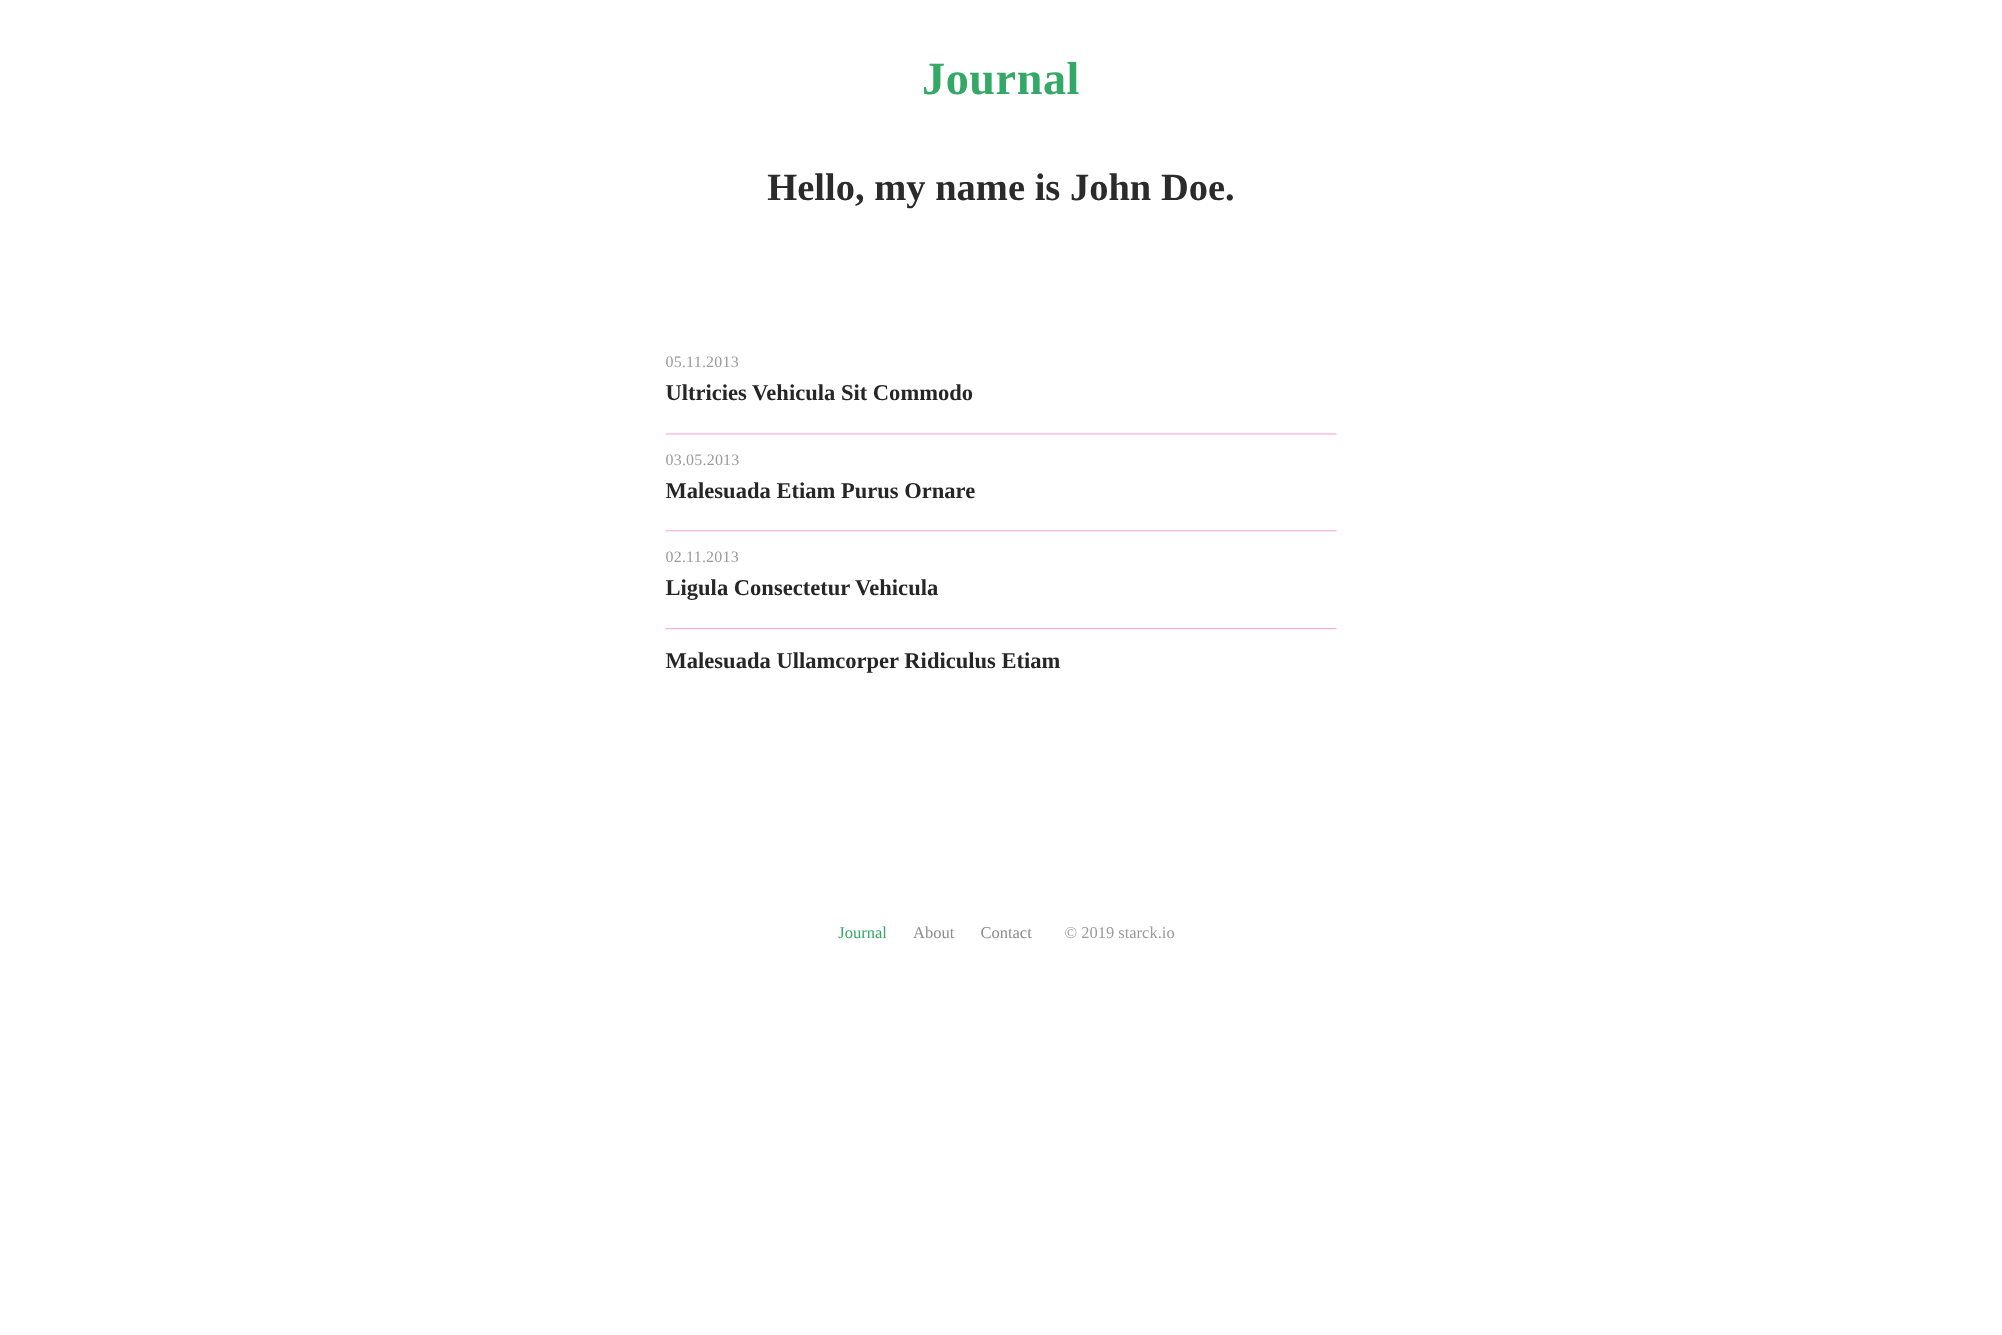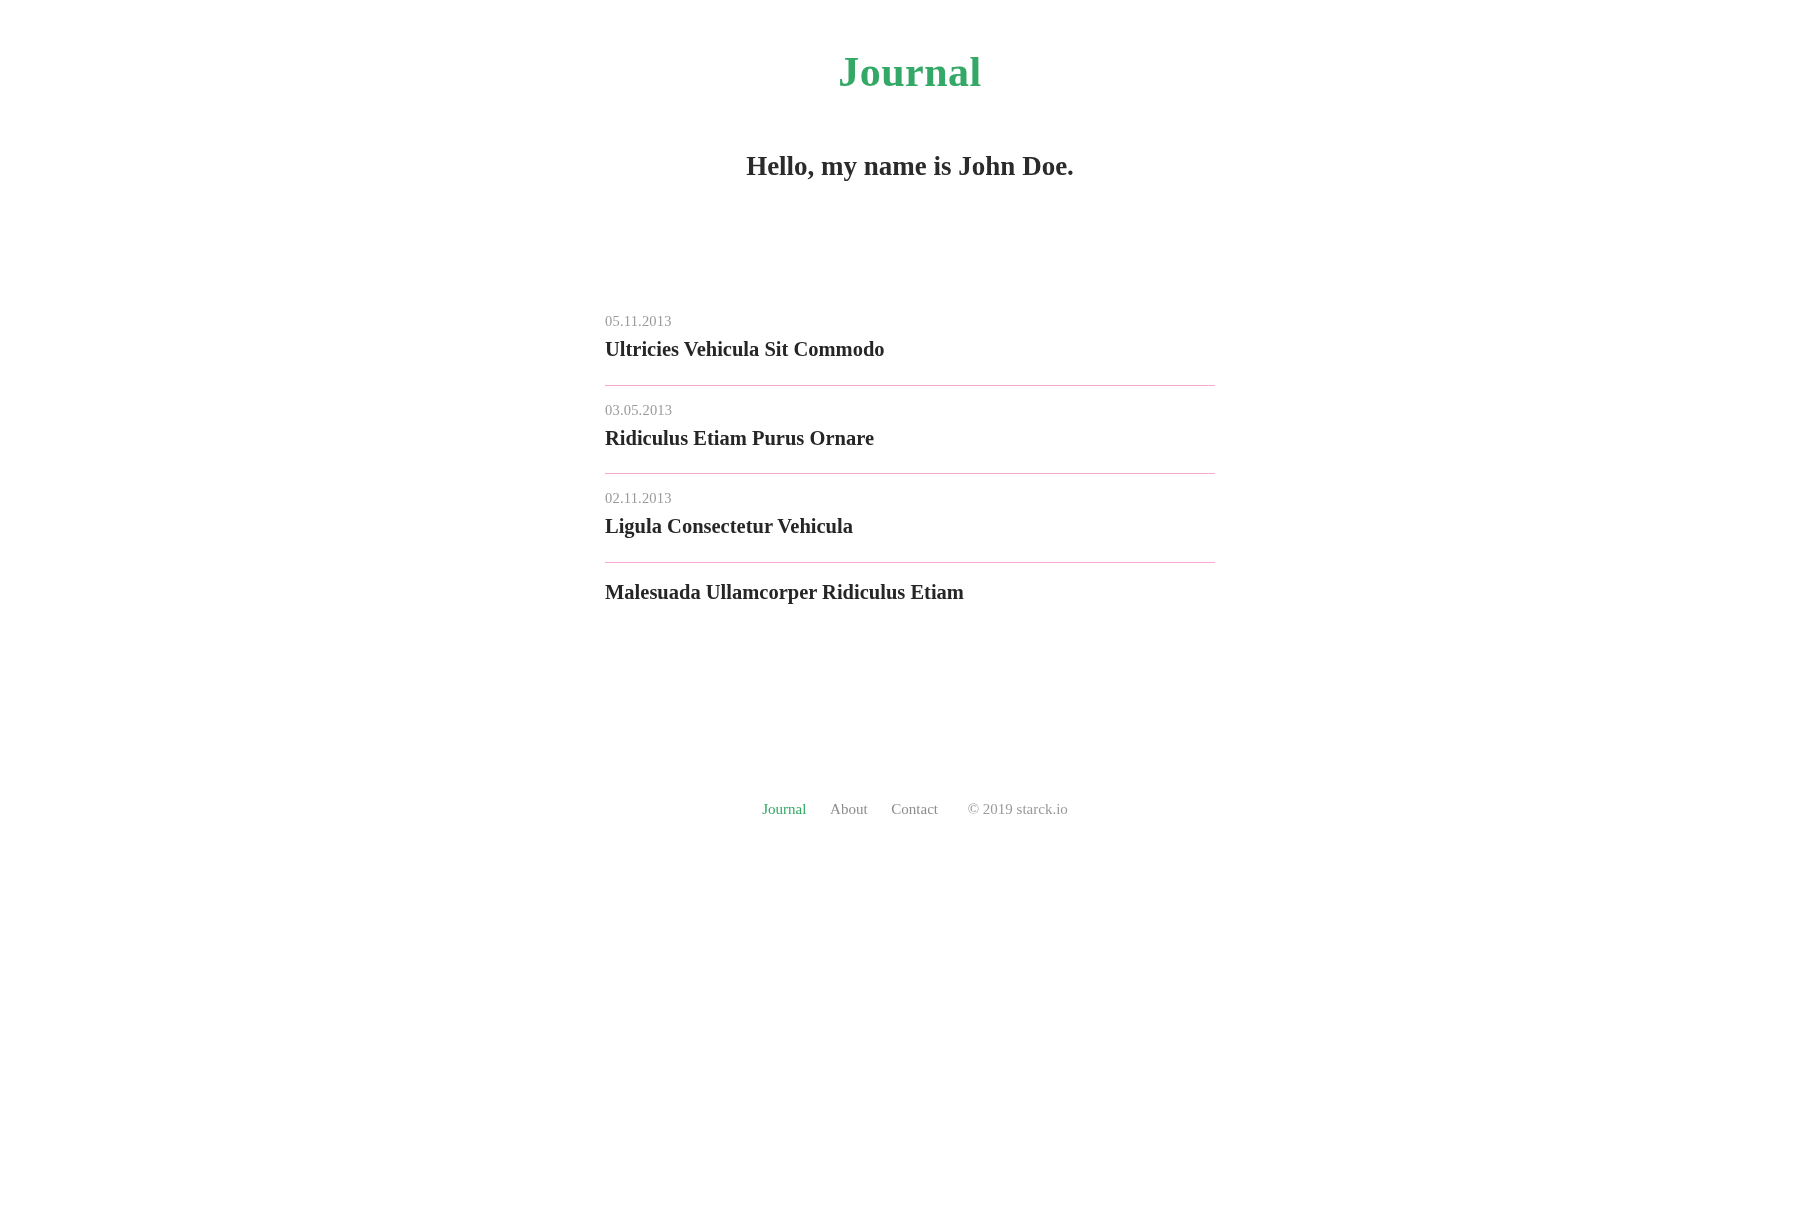--- a/index.html
+++ b/index.html
@@ -26,21 +26,21 @@
     font-size: 42px;
     font-weight: bold;
     color: #34a866;
     letter-spacing: 0.5px;
     font-family: "Liberation Serif", serif;
   }
   .intro {
     text-align: center;
     margin: 0;
     padding-top: 55px;
-    font-size: 27px;
+    font-size: 35px;
     font-weight: bold;
     color: #2b2b2b;
     font-family: "Liberation Serif", serif;
   }
   .post-list {
     width: 610px;
     margin: 0 auto;
     padding-top: 115px;
   }
   .post-item {
@@ -68,21 +68,21 @@
     font-weight: bold;
   }
   .post-title a {
     color: #262626;
     text-decoration: none;
   }
   .footer {
     width: 100%;
     text-align: center;
     position: absolute;
-    top: 800px;
+    top: 840px;
     left: 0;
   }
   .footer-nav {
     display: inline-block;
     font-size: 15px;
     font-family: "Liberation Serif", serif;
   }
   .footer-link {
     display: inline-block;
     margin: 0 10px;
@@ -118,21 +118,21 @@
         <div class="post-title">
           <a href="#">Ultricies Vehicula Sit Commodo</a>
         </div>
       </div>
     </div>
 
     <div class="post-item">
       <div class="post-inner">
         <div class="post-date">03.05.2013</div>
         <div class="post-title">
-          <a href="#">Ridiculus Etiam Purus Ornare</a>
+          <a href="#">Malesuada Etiam Purus Ornare</a>
         </div>
       </div>
     </div>
 
     <div class="post-item">
       <div class="post-inner">
         <div class="post-date">02.11.2013</div>
         <div class="post-title">
           <a href="#">Ligula Consectetur Vehicula</a>
         </div>

